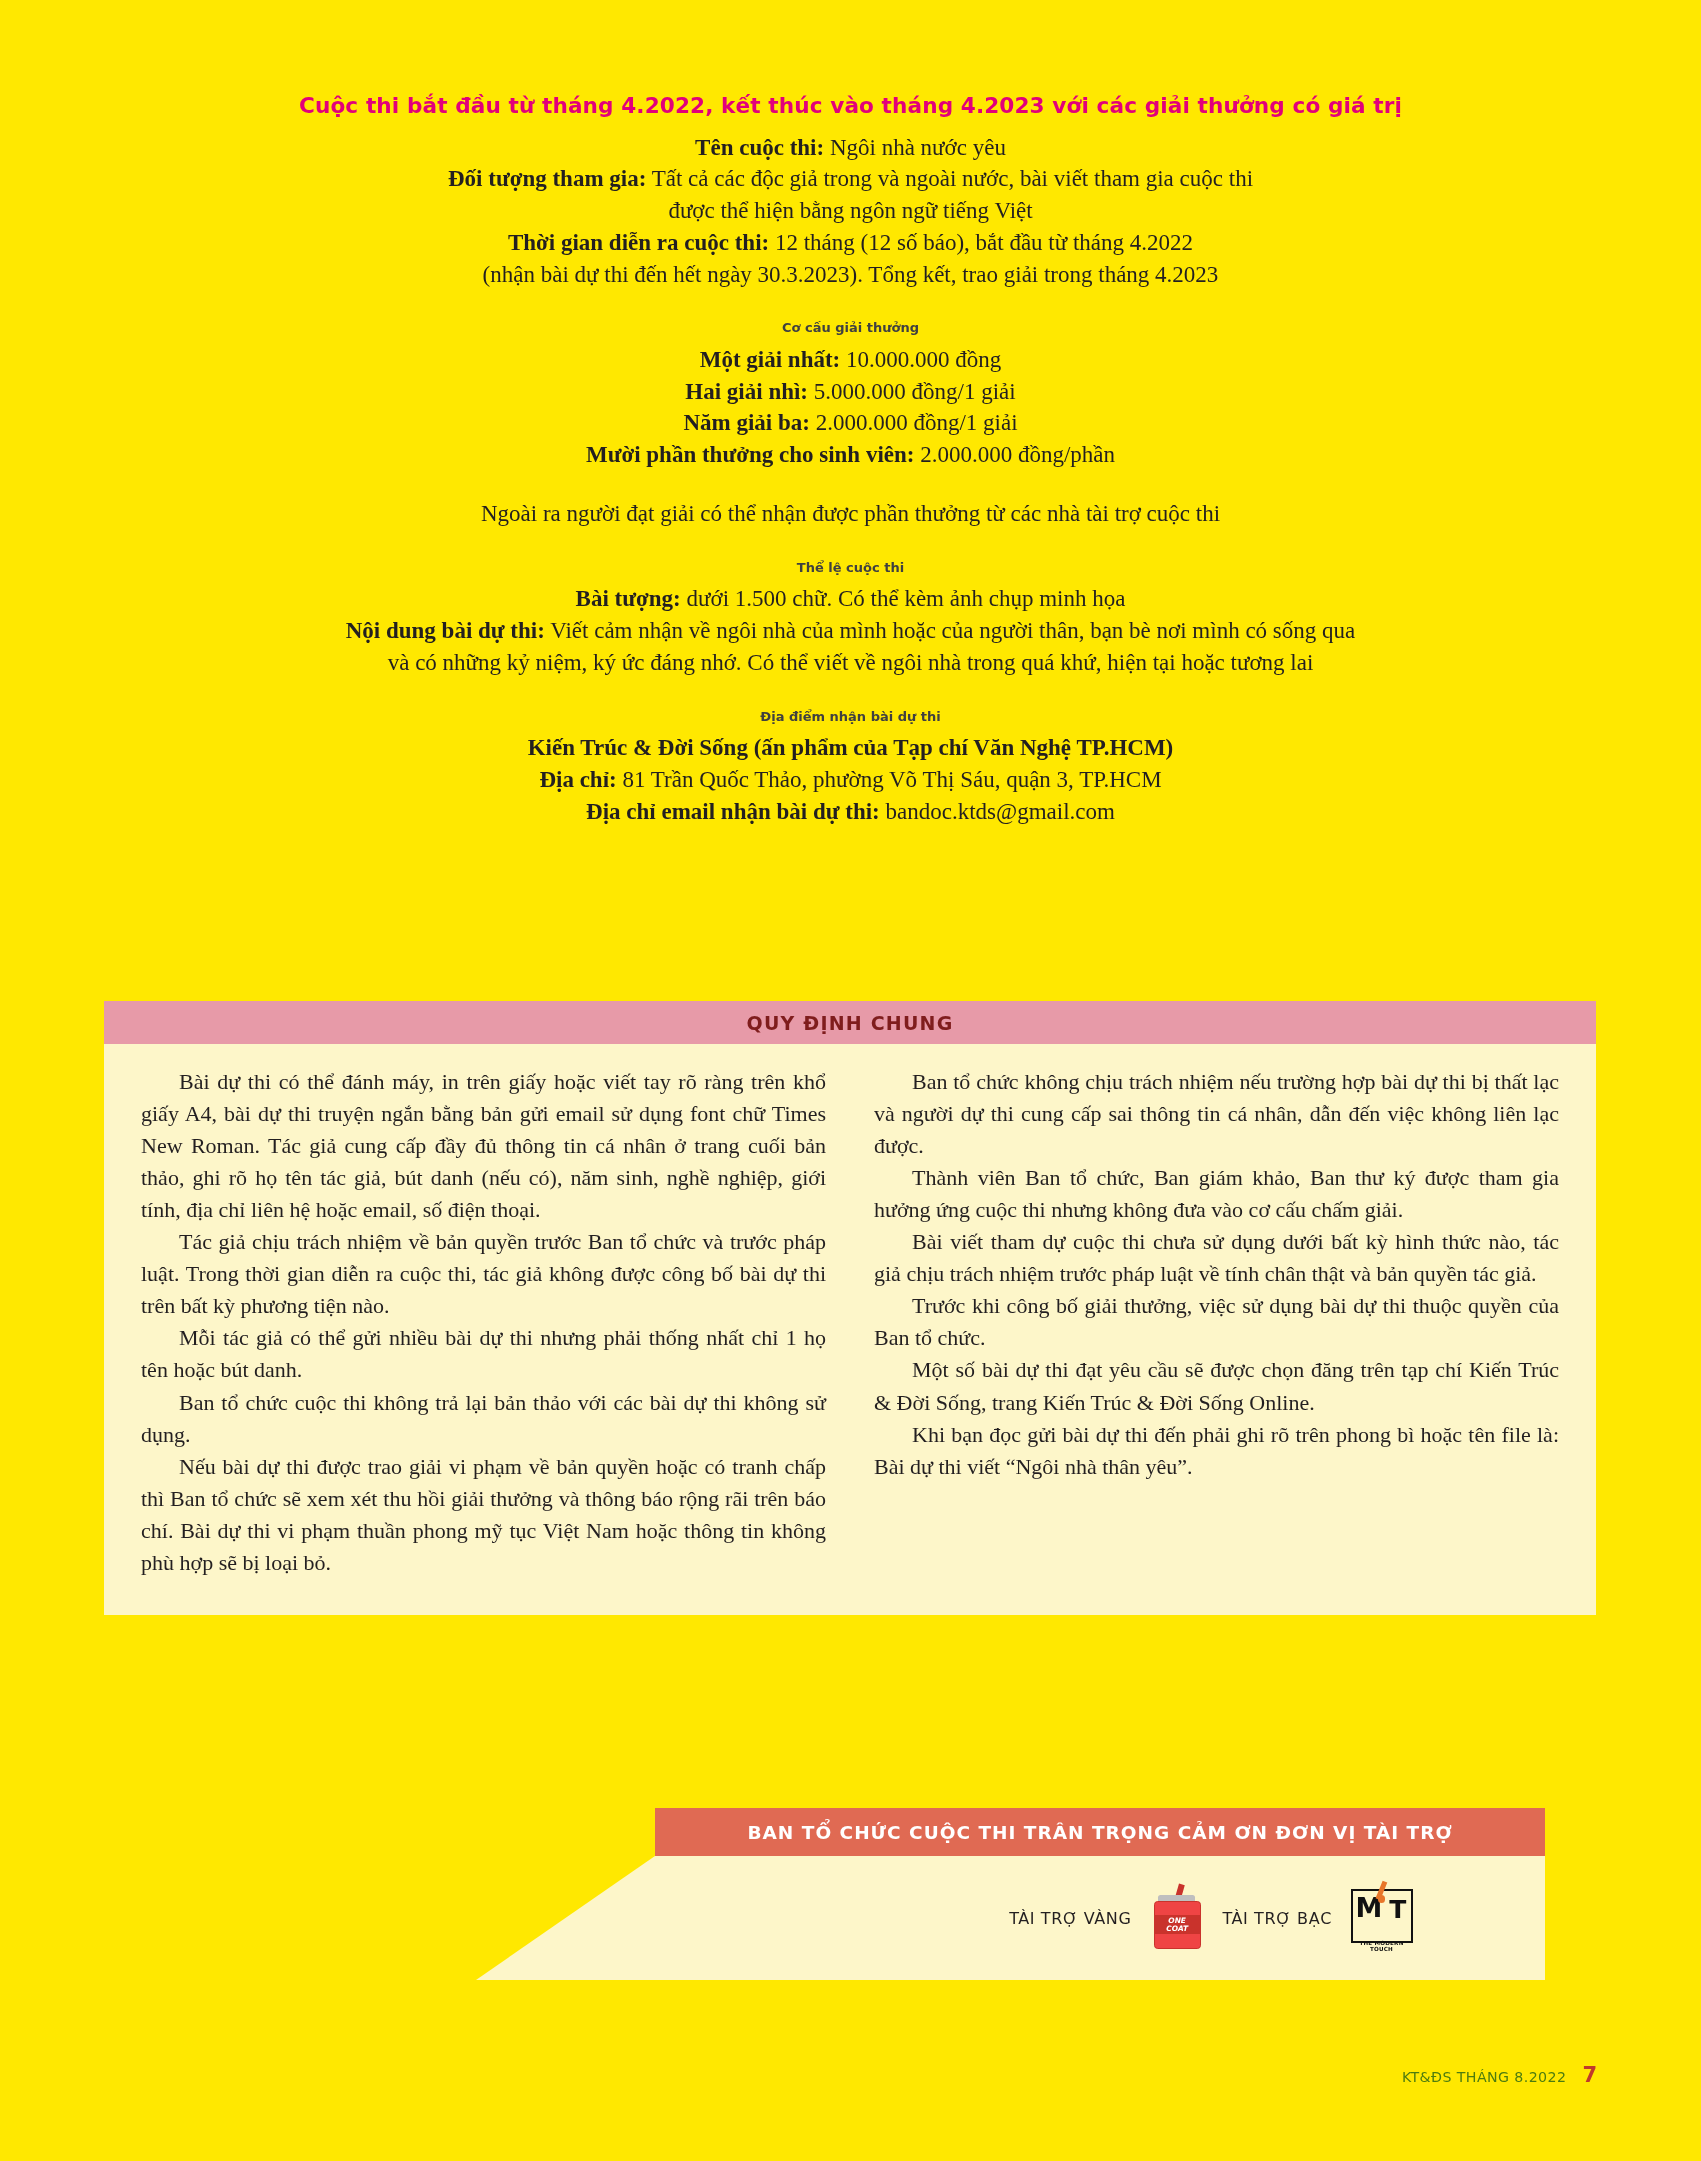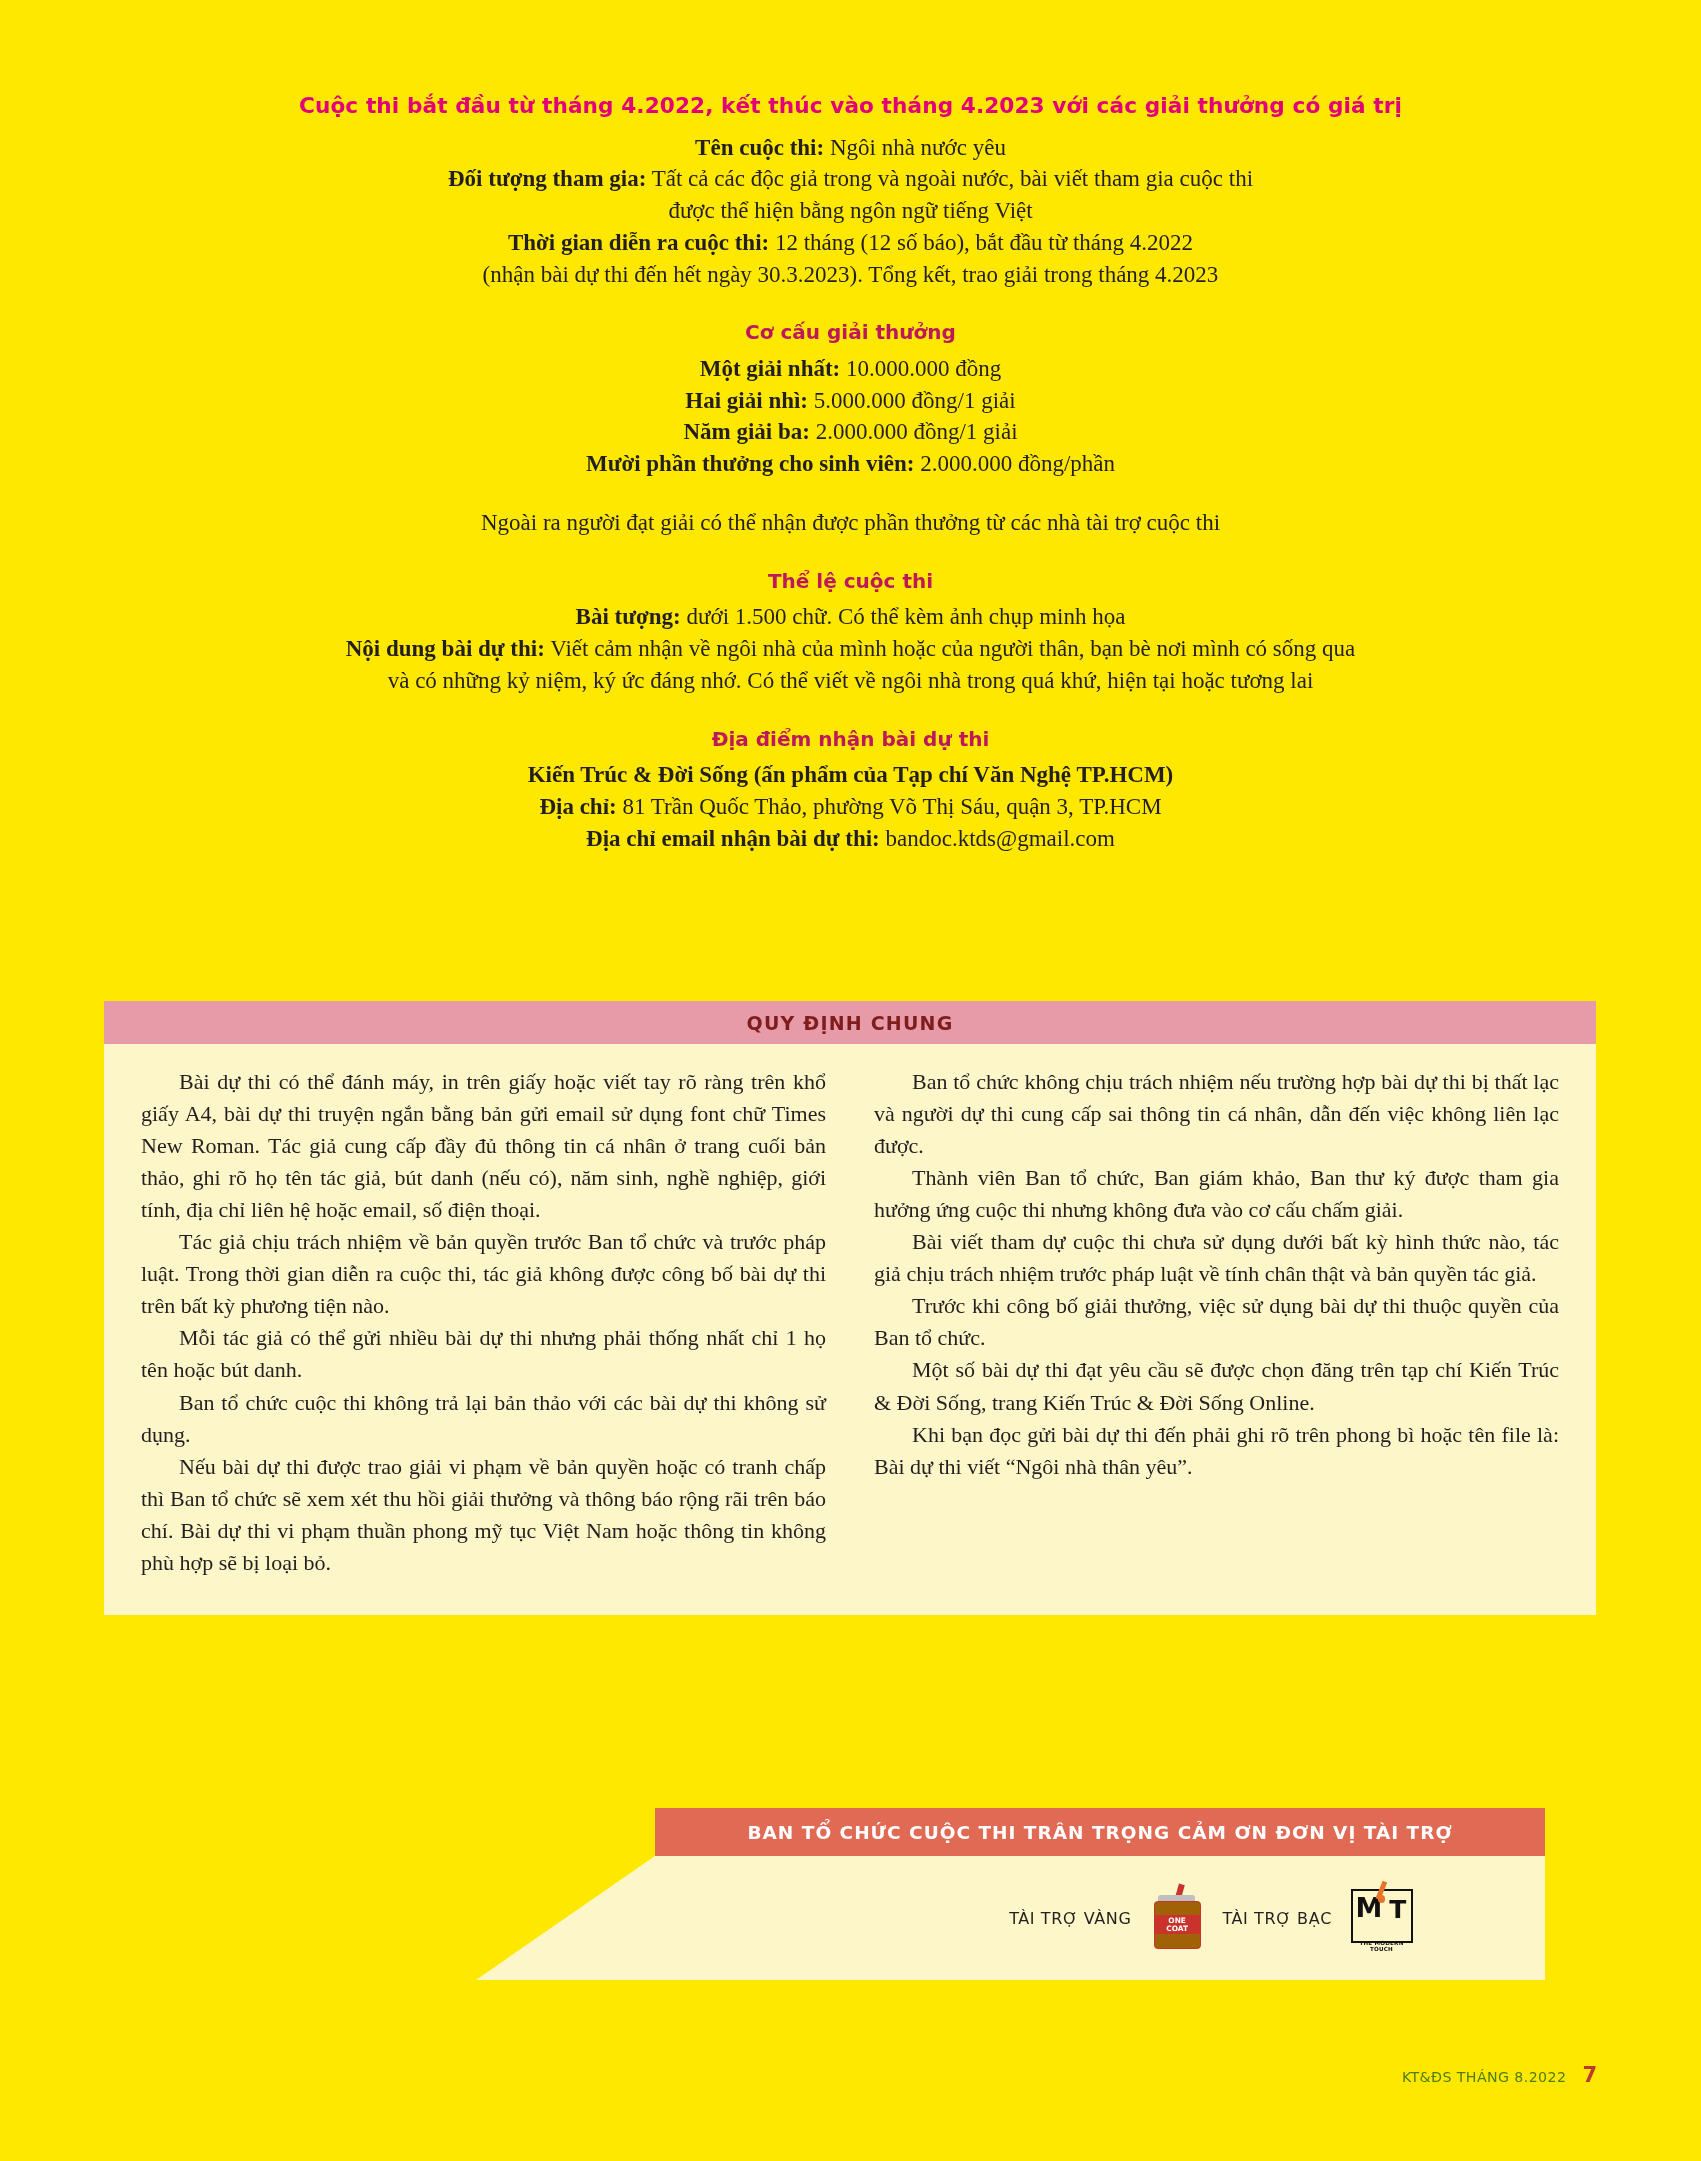--- a/index.html
+++ b/index.html
@@ -42,24 +42,24 @@
   .line {
     font-size: 23px;
     line-height: 1.38;
     color: #231f20;
   }
   .line b {
     font-weight: bold;
   }
 
   .section-title {
-    color: #be185d;
-    font-family: "DejaVu Sans", sans-serif;
-    font-weight: bold;
-    font-size: 20px;
+    color: #404040;
+    font-family: "DejaVu Sans", sans-serif;
+    font-weight: bold;
+    font-size: 13px;
     margin-top: 30px;
     margin-bottom: 8.7px;
   }
 
   .spacer-lg { height: 27px; }
 
   
   .rules-panel {
     position: absolute;
     left: 104px;
@@ -145,25 +145,26 @@
     height: 69px;
     position: relative;
     display: inline-block;
   }
   .oc-can {
     position: absolute;
     left: 6.2px;
     top: 17.3px;
     width: 47px;
     height: 48px;
-    background: #a16207;
+    background: #ef4444;
     border: 1.9px solid #c9332c;
     border-radius: 3.7px;
     box-sizing: border-box;
     overflow: hidden;
+    font-style: italic;
   }
   .oc-band {
     position: absolute;
     left: 0;
     right: 0;
     top: 13.6px;
     height: 18.5px;
     background: #c9332c;
   }
   .oc-txt {

